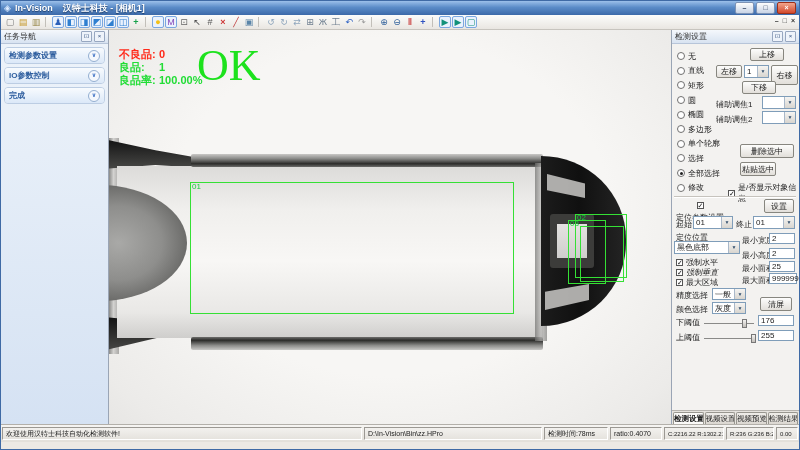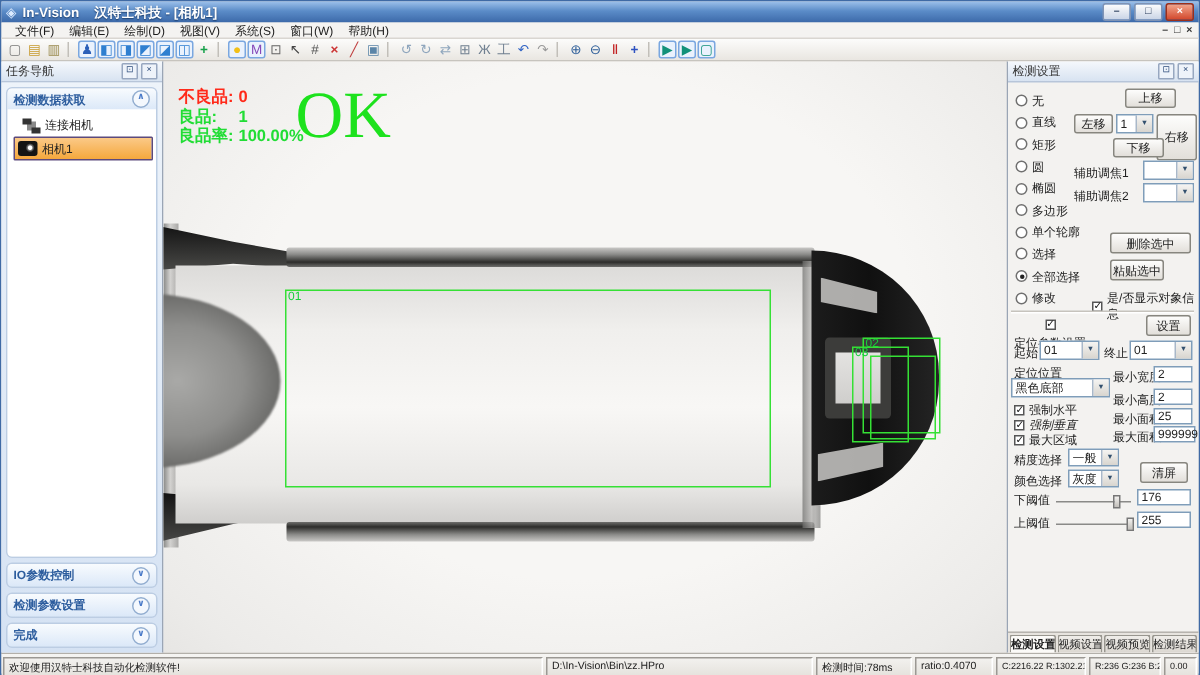--- a/index.html
+++ b/index.html
@@ -122,30 +122,20 @@
   <div class="titlebar">
     <span class="app-icon">◈</span>
     <span class="title-text">In-Vision    汉特士科技 - [相机1]</span>
     <span class="win-controls">
       <span class="winbtn">–</span>
       <span class="winbtn">□</span>
       <span class="winbtn close">×</span>
     </span>
   </div>
 
-  <div class="menubar">
-
-  <span class="mi">文件(F)</span>
-      <span class="mi">编辑(E)</span>
-      <span class="mi">绘制(D)</span>
-      <span class="mi">视图(V)</span>
-      <span class="mi">系统(S)</span>
-      <span class="mi">窗口(W)</span>
-      <span class="mi">帮助(H)</span>
-    </div>
   <div style="position:absolute;top:14px;right:4px;height:10px;display:flex;align-items:center;" class="mdi-controls">
     <span>–</span>
     <span>□</span>
     <span>×</span>
   </div>
 
   <div class="toolbar">
 
   <span class="tbi" style="color: rgb(122, 122, 122);">▢</span>
       <span class="tbi" style="color: rgb(199, 154, 46);">▤</span>
@@ -189,48 +179,32 @@
 
   <div class="main">
 
     <div class="left-panel">
       <div class="phead">
         <span class="t">任务导航</span>
         <span class="phbtn">⊡</span>
         <span class="phbtn">×</span>
       </div>
       <div class="lp-body">
-        <div class="sec grow">
-          <div class="sec-head">
-            <span>检测数据获取</span>
-            <span class="chev">∧</span>
-          </div>
-          <div class="sec-body">
-            <div class="lp-item">
-              <span class="conn-icon"></span>
-              <span>连接相机</span>
-            </div>
-            <div class="lp-item selected">
-              <span class="cam-icon"></span>
-              <span>相机1</span>
-            </div>
-          </div>
-        </div>
         <div style="display:flex;flex-direction:column;gap:3px;">
+
+            <div class="sec mini">
+              <div class="sec-head">
+                <span>检测参数设置</span>
+                <span class="chev">∨</span>
+              </div>
+            </div>
 
             <div class="sec mini">
               <div class="sec-head">
                 <span>IO参数控制</span>
-                <span class="chev">∨</span>
-              </div>
-            </div>
-
-            <div class="sec mini">
-              <div class="sec-head">
-                <span>检测参数设置</span>
                 <span class="chev">∨</span>
               </div>
             </div>
 
             <div class="sec mini">
               <div class="sec-head">
                 <span>完成</span>
                 <span class="chev">∨</span>
               </div>
             </div>
@@ -341,21 +315,21 @@
               <span>修改</span>
             </div>
           </div>
 
         <div class="btn" style="left:78px;top:4px;width:34px;height:13px;">上移</div>
         <div class="btn" style="left:44px;top:21px;width:26px;height:13px;">左移</div>
         <div class="sel" style="left:72px;top:21px;width:25px;height:13px;">
           <span>1</span>
           <span class="ar">▼</span>
         </div>
-        <div class="btn" style="left:99px;top:21px;width:27px;height:31px;">右移</div>
+        <div class="btn" style="left:99px;top:21px;width:27px;height:20px;">右移</div>
         <div class="btn" style="left:70px;top:37px;width:34px;height:13px;">下移</div>
 
         <span class="lbl" style="left:44px;top:55px;">辅助调焦1</span>
         <div class="sel" style="left:90px;top:52px;width:34px;height:13px;">
           <span class="ar">▼</span>
         </div>
         <span class="lbl" style="left:44px;top:70px;">辅助调焦2</span>
         <div class="sel" style="left:90px;top:67px;width:34px;height:13px;">
           <span class="ar">▼</span>
         </div>

